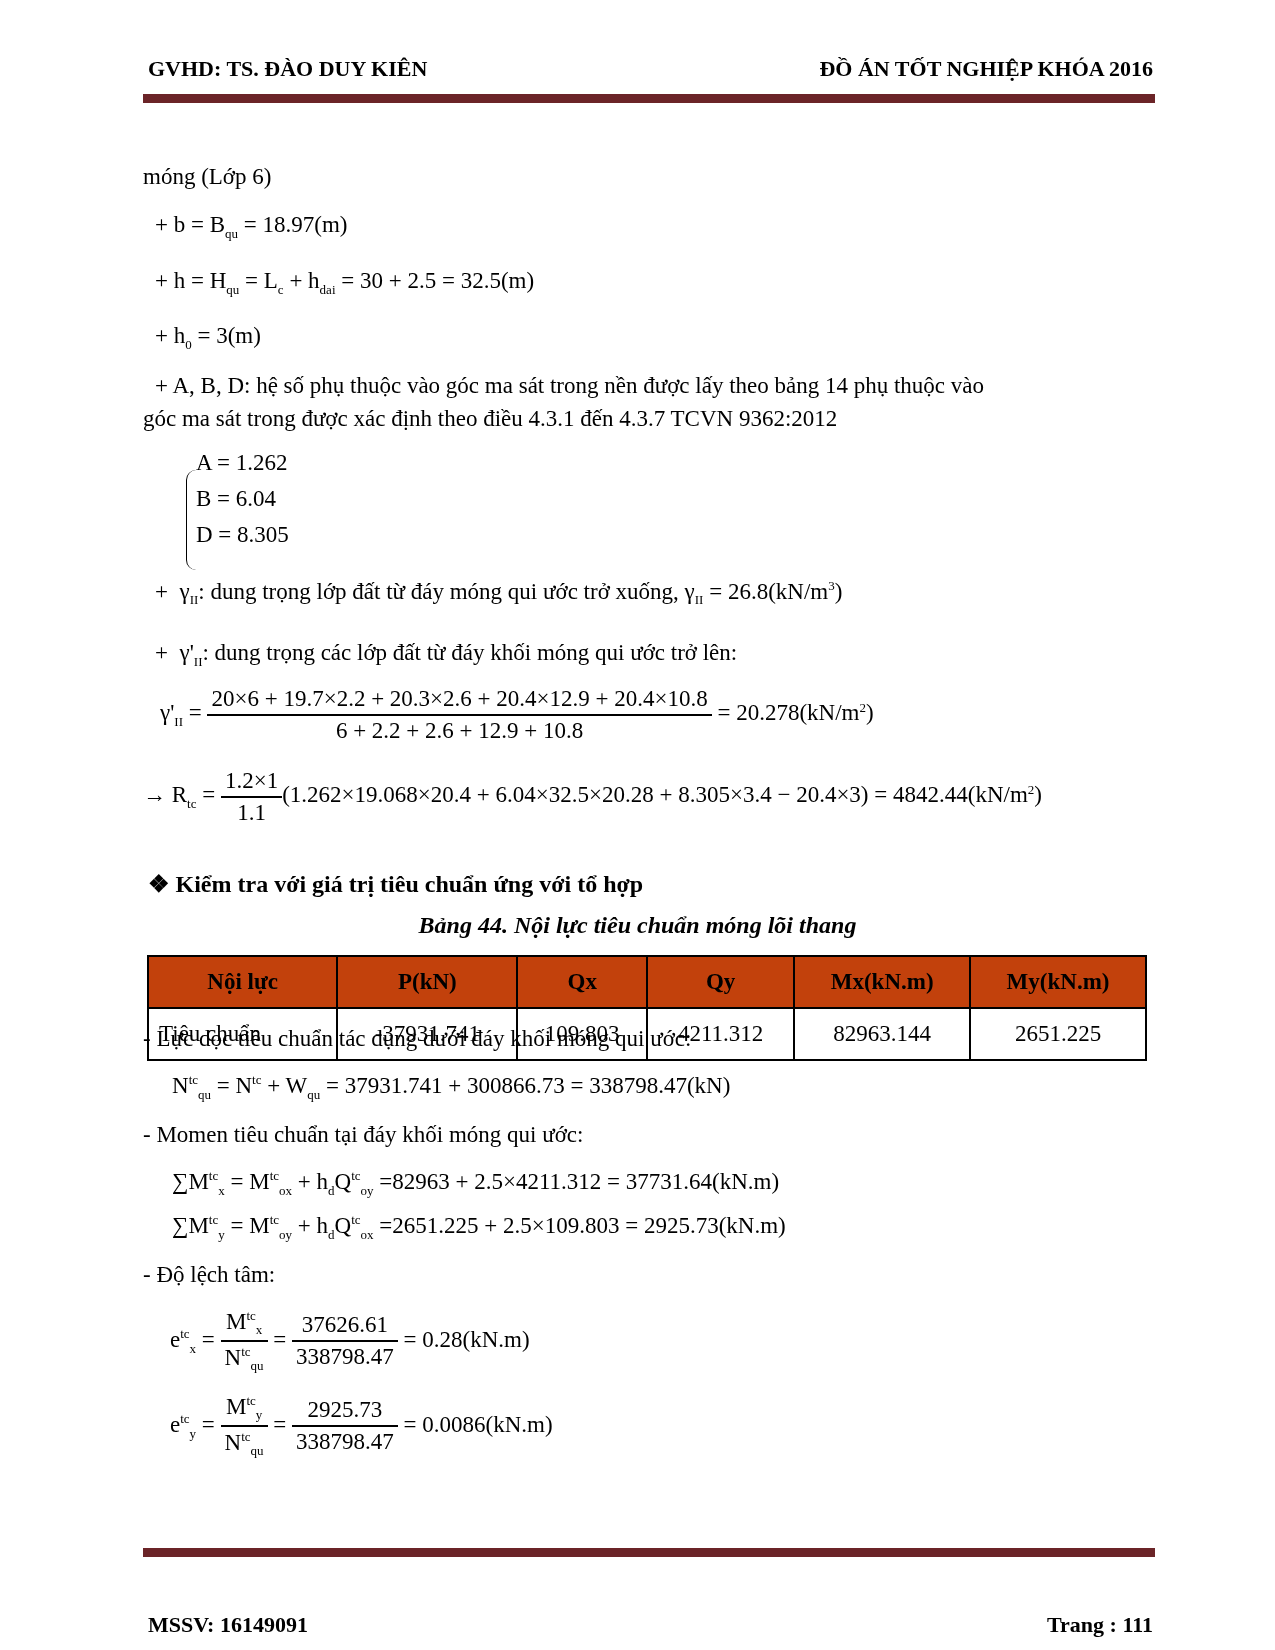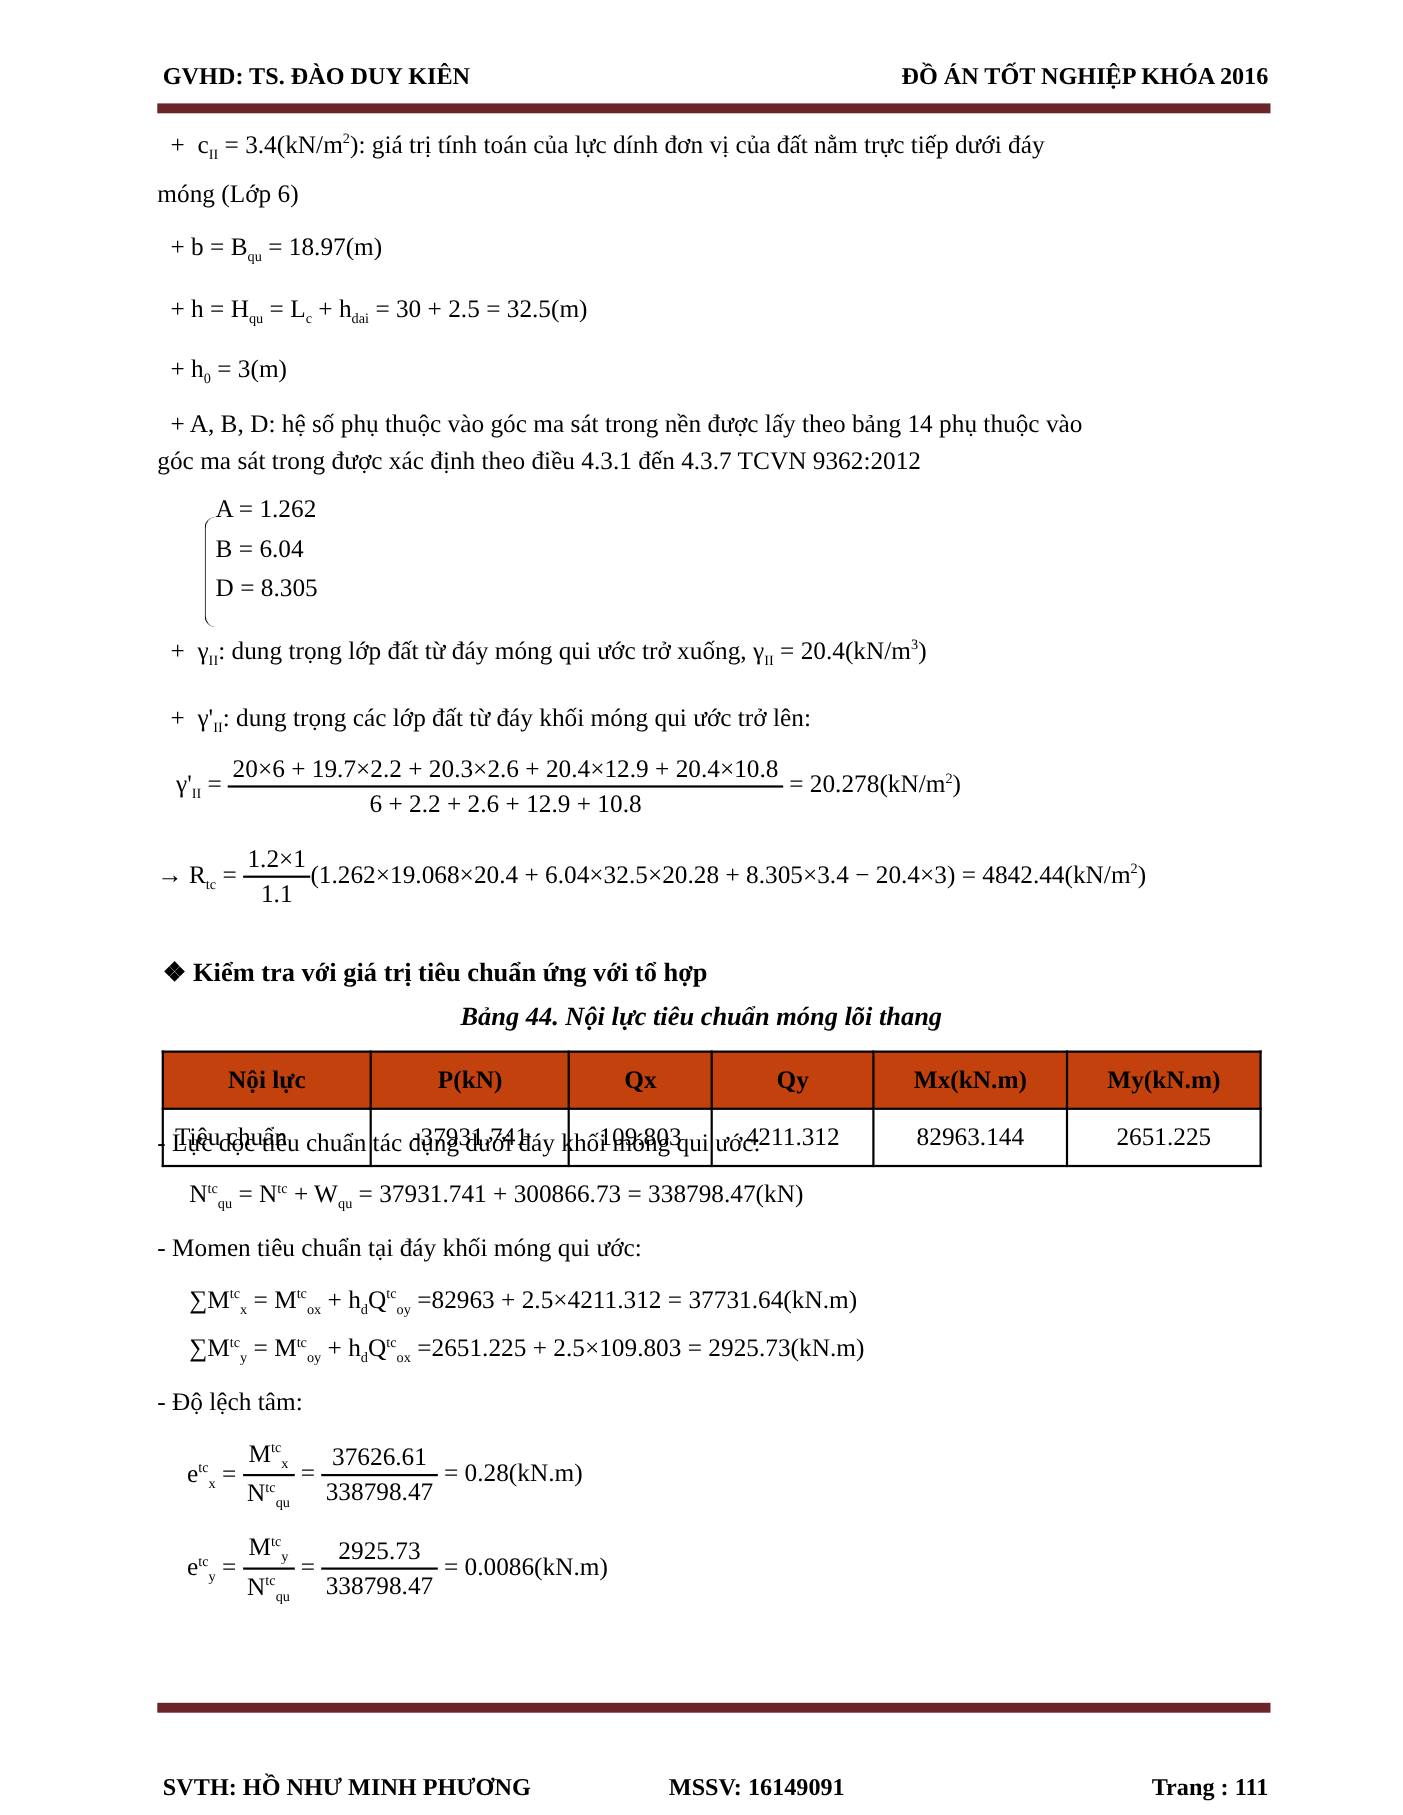--- a/index.html
+++ b/index.html
@@ -29,23 +29,20 @@
 <body>
 
 <div class="page">
 
   <div class="hdr">
     <span>GVHD: TS. ĐÀO DUY KIÊN</span>
     <span>ĐỒ ÁN TỐT NGHIỆP KHÓA 2016</span>
   </div>
   <div class="rule" style="top:94px;"></div>
 
-  <div class="line" style="left:155px; top:118px;">
-    <span>+&nbsp;&nbsp;</span><span class="math">c<sub>II</sub><span> = 3.4(kN/m</span><sup>2</sup><span>)</span></span><span>: giá trị tính toán của lực dính đơn vị của đất nằm trực tiếp dưới đáy</span>
-  </div>
   <div class="line" style="left:143px; top:164px;">móng (Lớp 6)</div>
 
   <div class="line" style="left:155px; top:212px;">
     <span>+   b = B</span><sub>qu</sub><span> = 18.97(m)</span>
   </div>
   <div class="line" style="left:155px; top:268px;">
     <span>+   h = H</span><sub>qu</sub><span> = L</span><sub>c</sub><span> + h</span><sub>dai</sub><span> = 30 + 2.5 = 32.5(m)</span>
   </div>
   <div class="line" style="left:155px; top:323px;">
     <span>+   h</span><sub>0</sub><span> = 3(m)</span>
@@ -53,21 +50,21 @@
 
   <div class="line" style="left:155px; top:373px;">+  A, B, D: hệ số phụ thuộc vào góc ma sát trong nền được lấy theo bảng 14 phụ thuộc vào</div>
   <div class="line" style="left:143px; top:406px;">góc ma sát trong được xác định theo điều 4.3.1 đến 4.3.7 TCVN 9362:2012</div>
 
   <div class="brace"></div>
   <div class="line" style="left:196px; top:450px;text-align:right;">A = 1.262</div>
   <div class="line" style="left:196px; top:486px;">B = 6.04</div>
   <div class="line" style="left:196px; top:522px;">D = 8.305</div>
 
   <div class="line" style="left:155px; top:578px;">
-    <span>+&nbsp;&nbsp;</span><span>γ</span><sub>II</sub><span>: dung trọng lớp đất từ đáy móng qui ước trở xuống, </span><span>γ</span><sub>II</sub><span> = 20.4(kN/m</span><sup>3</sup><span>)</span>
+    <span>+&nbsp;&nbsp;</span><span>γ</span><sub>II</sub><span>: dung trọng lớp đất từ đáy móng qui ước trở xuống, </span><span>γ</span><sub>II</sub><span> = 26.8(kN/m</span><sup>3</sup><span>)</span>
   </div>
 
   <div class="line" style="left:155px; top:640px;">
     <span>+&nbsp;&nbsp;</span><span>γ'</span><sub>II</sub><span>: dung trọng các lớp đất từ đáy khối móng qui ước trở lên:</span>
   </div>
 
   <div class="line" style="left:160px; top:686px;">
     <span>γ'</span><sub>II</sub><span> = </span>
     <span class="frac"><span class="num">20×6 + 19.7×2.2 + 20.3×2.6 + 20.4×12.9 + 20.4×10.8</span><span class="den">6 + 2.2 + 2.6 + 12.9 + 10.8</span></span>
     <span>= 20.278(kN/m</span><sup>2</sup><span>)</span>
@@ -128,17 +125,16 @@
   <div class="line" style="left:170px; top:1393px;">
     <span>e<sup>tc</sup><sub>y</sub> = </span>
     <span class="frac"><span class="num">M<sup>tc</sup><sub>y</sub></span><span class="den">N<sup>tc</sup><sub>qu</sub></span></span>
     <span> = </span>
     <span class="frac"><span class="num">2925.73</span><span class="den">338798.47</span></span>
     <span>= 0.0086(kN.m)</span>
   </div>
 
   <div class="rule" style="top:1548px;"></div>
   <div class="ftr">
-    <span class="f1">SVTH: HỒ NHƯ MINH PHƯƠNG</span>
     <span class="f2">MSSV: 16149091</span>
     <span class="f3">Trang : 111</span>
   </div>
 </div>
 
 </body></html>

